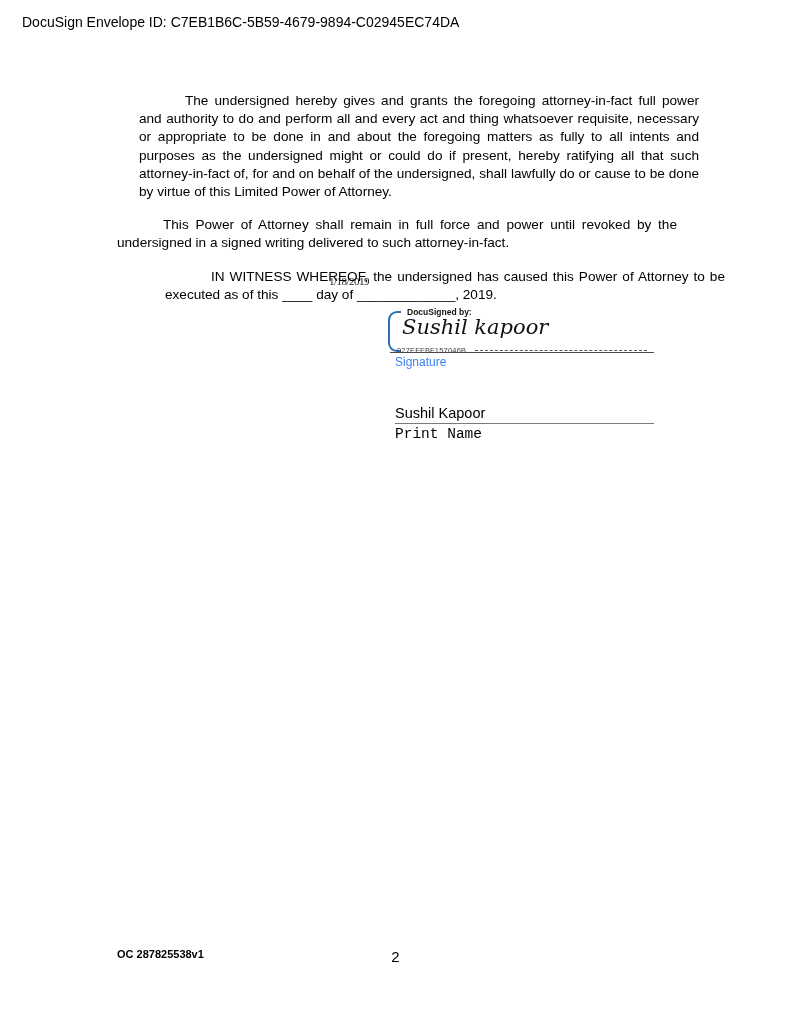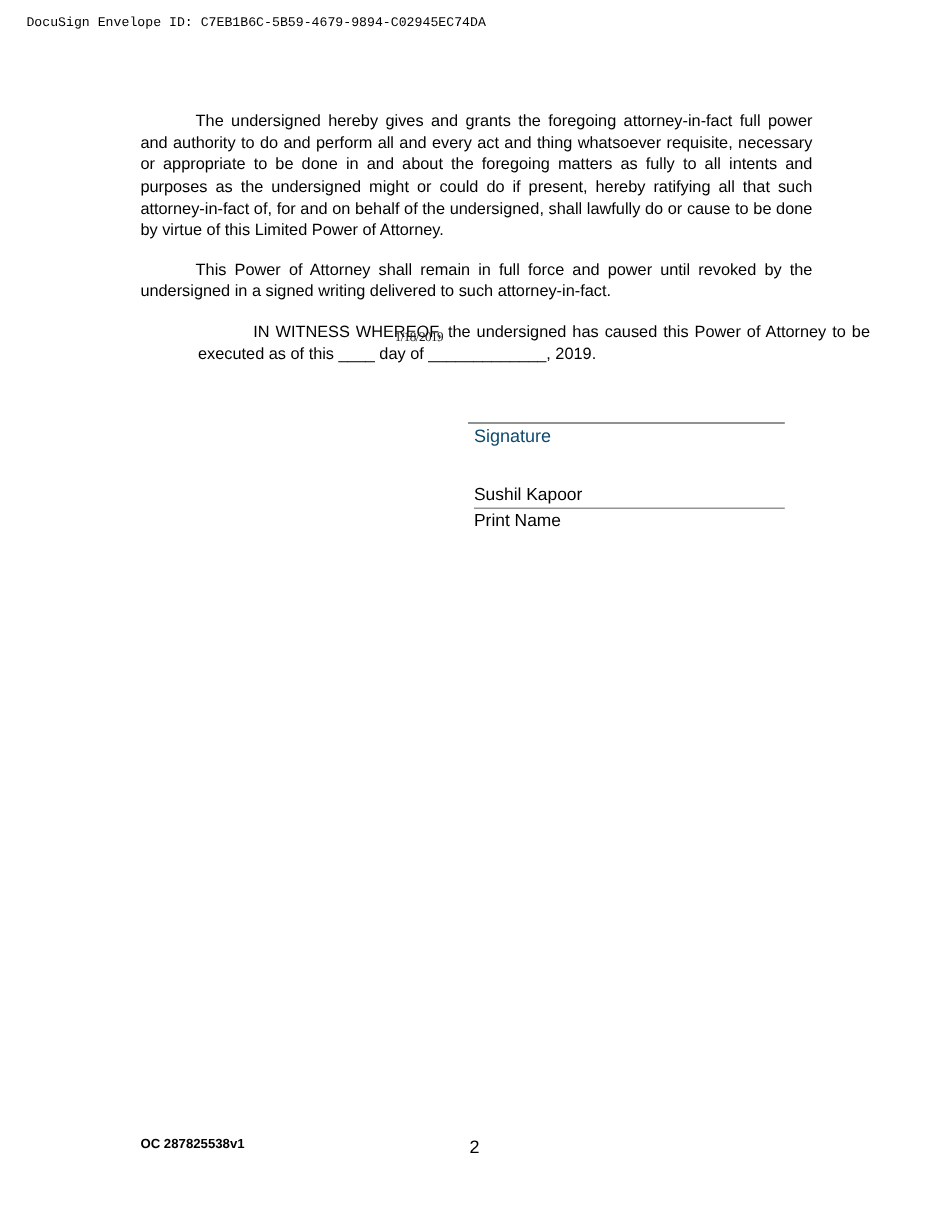--- a/index.html
+++ b/index.html
@@ -15,39 +15,38 @@
     font-family: "Liberation Sans", sans-serif;
     color: #000000;
     overflow: hidden;
   }
 
   
   .envelope-id {
     position: absolute;
     left: 22px;
     top: 14px;
-    font-size: 11px;
+    font-size: 14px;
     color: #000000;
     white-space: nowrap;
-    font-family: Liberation Mono, monospace;
   }
 
   
   .para {
     position: absolute;
     left: 117px;
     width: 560px;
     margin: 0;
     font-size: 13.6px;
     line-height: 18.2px;
     text-align: justify;
     text-indent: 46px;
     color: #000000;
   }
-  .para-1 { top: 92px; }
+  .para-1 { top: 92px; margin-left: 22px; }
   .para-2 { top: 216px; }
   .para-3 { top: 268px; margin-left: 48px; }
 
   
   .date-stamp {
     position: absolute;
     left: 329px;
     top: 275px;
     font-family: Liberation Serif, serif;
     font-size: 11px;
@@ -122,41 +121,42 @@
     position: absolute;
     left: 390px;
     top: 352px;
     width: 264px;
     border-top: 1.5px solid #4a4a4a;
   }
   .sig-label {
     position: absolute;
     left: 395px;
     top: 355px;
-    font-size: 15px;
-    color: #0c4a6e;
+    font-size: 12px;
+    color: #3b82f6;
   }
 
   
   .print-name {
     position: absolute;
     left: 395px;
     top: 405px;
     width: 259px;
     font-size: 14.5px;
     color: #000;
     border-bottom: 1.5px solid #7a7a7a;
     padding-bottom: 2px;
   }
   .print-label {
     position: absolute;
     left: 395px;
     top: 426px;
     font-size: 14.5px;
     color: #000;
+    font-family: Liberation Mono, monospace;
   }
 
   
   .footer-ref {
     position: absolute;
     left: 117px;
     top: 948px;
     font-size: 11px;
     color: #000;
     white-space: nowrap;
@@ -180,20 +180,29 @@
   <div class="envelope-id">DocuSign Envelope ID: C7EB1B6C-5B59-4679-9894-C02945EC74DA</div>
 
   <p class="para para-1">The undersigned hereby gives and grants the foregoing attorney-in-fact full power and authority to do and perform all and every act and thing whatsoever requisite, necessary or appropriate to be done in and about the foregoing matters as fully to all intents and purposes as the undersigned might or could do if present, hereby ratifying all that such attorney-in-fact of, for and on behalf of the undersigned, shall lawfully do or cause to be done by virtue of this Limited Power of Attorney.</p>
 
   <p class="para para-2">This Power of Attorney shall remain in full force and power until revoked by the undersigned in a signed writing delivered to such attorney-in-fact.</p>
 
   <p class="para para-3">IN WITNESS WHEREOF, the undersigned has caused this Power of Attorney to be executed as of this ____ day of _____________, 2019.</p>
 
   <div class="date-stamp">1/18/2019</div>
 
+  <div class="ds-stamp">
+    <div class="ds-bracket"></div>
+    <div class="ds-by">DocuSigned by:</div>
+    <div class="ds-script">Sushil kapoor</div>
+    <div class="ds-id-row">
+      <span class="ds-id">027EFFBF157046B...</span>
+      <span class="ds-id-dashes"></span>
+    </div>
+  </div>
 
   <div class="sig-line"></div>
 
   <div class="sig-label">Signature</div>
 
   <div class="print-name">Sushil Kapoor</div>
 
   <div class="print-label">Print Name</div>
 
   <div class="footer-ref">OC 287825538v1</div>

